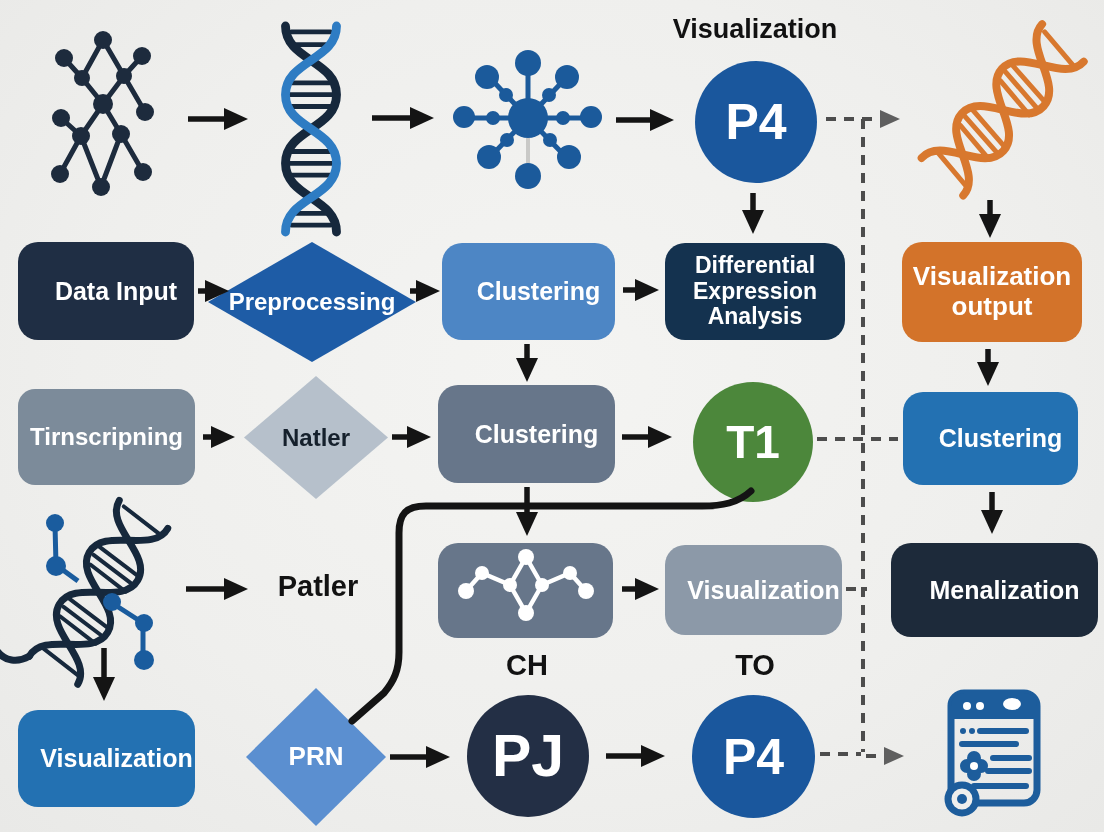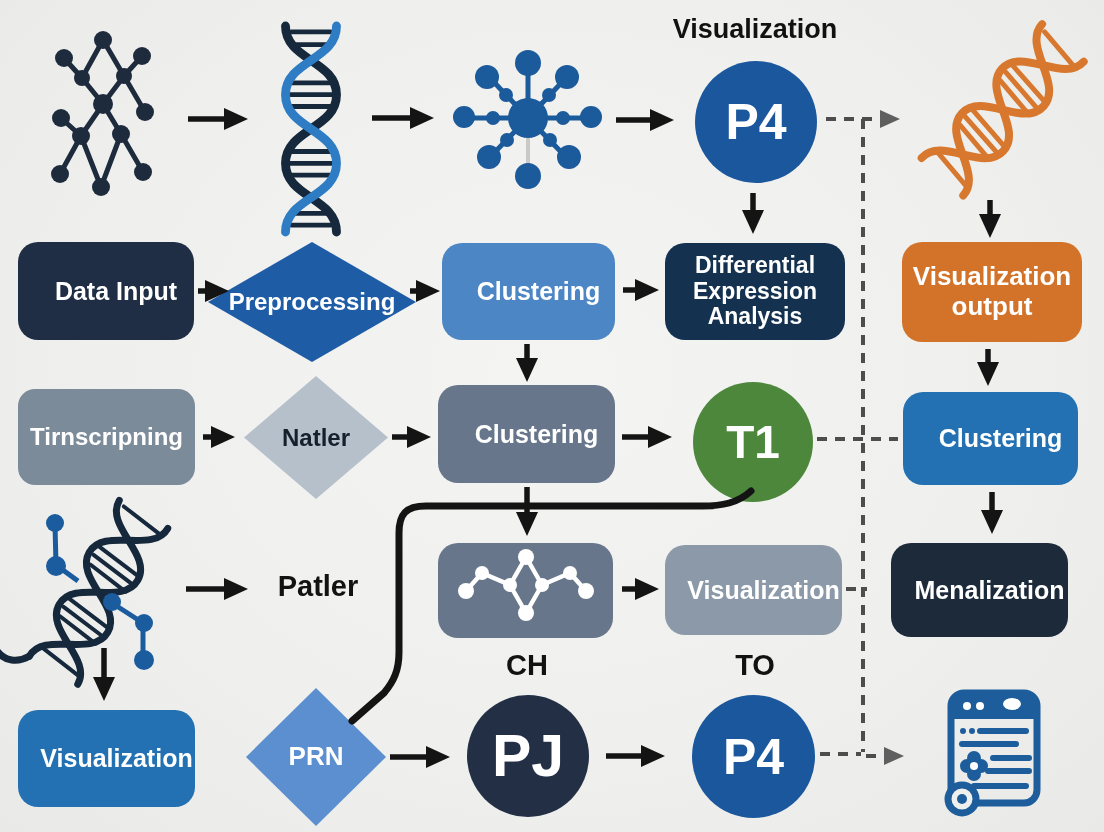--- a/index.html
+++ b/index.html
@@ -215,21 +215,21 @@
           <circle cx="44" cy="30" r="7"></circle>
           <circle cx="28" cy="48" r="8"></circle>
         <circle cx="132" cy="30" r="7"></circle>
           <circle cx="148" cy="48" r="8"></circle>
       </g>
     </svg>
   </div>
   <div class="node rbox c-graylight f25" style="left:665px;top:545px;width:177px;height:90px">
       <span>Visualization</span>
     </div>
-  <div class="node rbox c-navy2 f25" style="left:891px;top:543px;width:177px;height:94px">
+  <div class="node rbox c-navy2 f25" style="left:891px;top:543px;width:207px;height:94px">
       <span>Menalization</span>
     </div>
 
   <div class="node rbox c-bluestrong f25" style="left:18px;top:710px;width:177px;height:97px">
       <span>Visualization</span>
     </div>
   <div class="node diamond c-blueltdia f26" style="left:246px;top:688px;width:140px;height:138px">
       <span>PRN</span>
     </div>
   <div class="node circle c-circlenavy f54" style="left:467px;top:695px;width:122px;height:122px">

